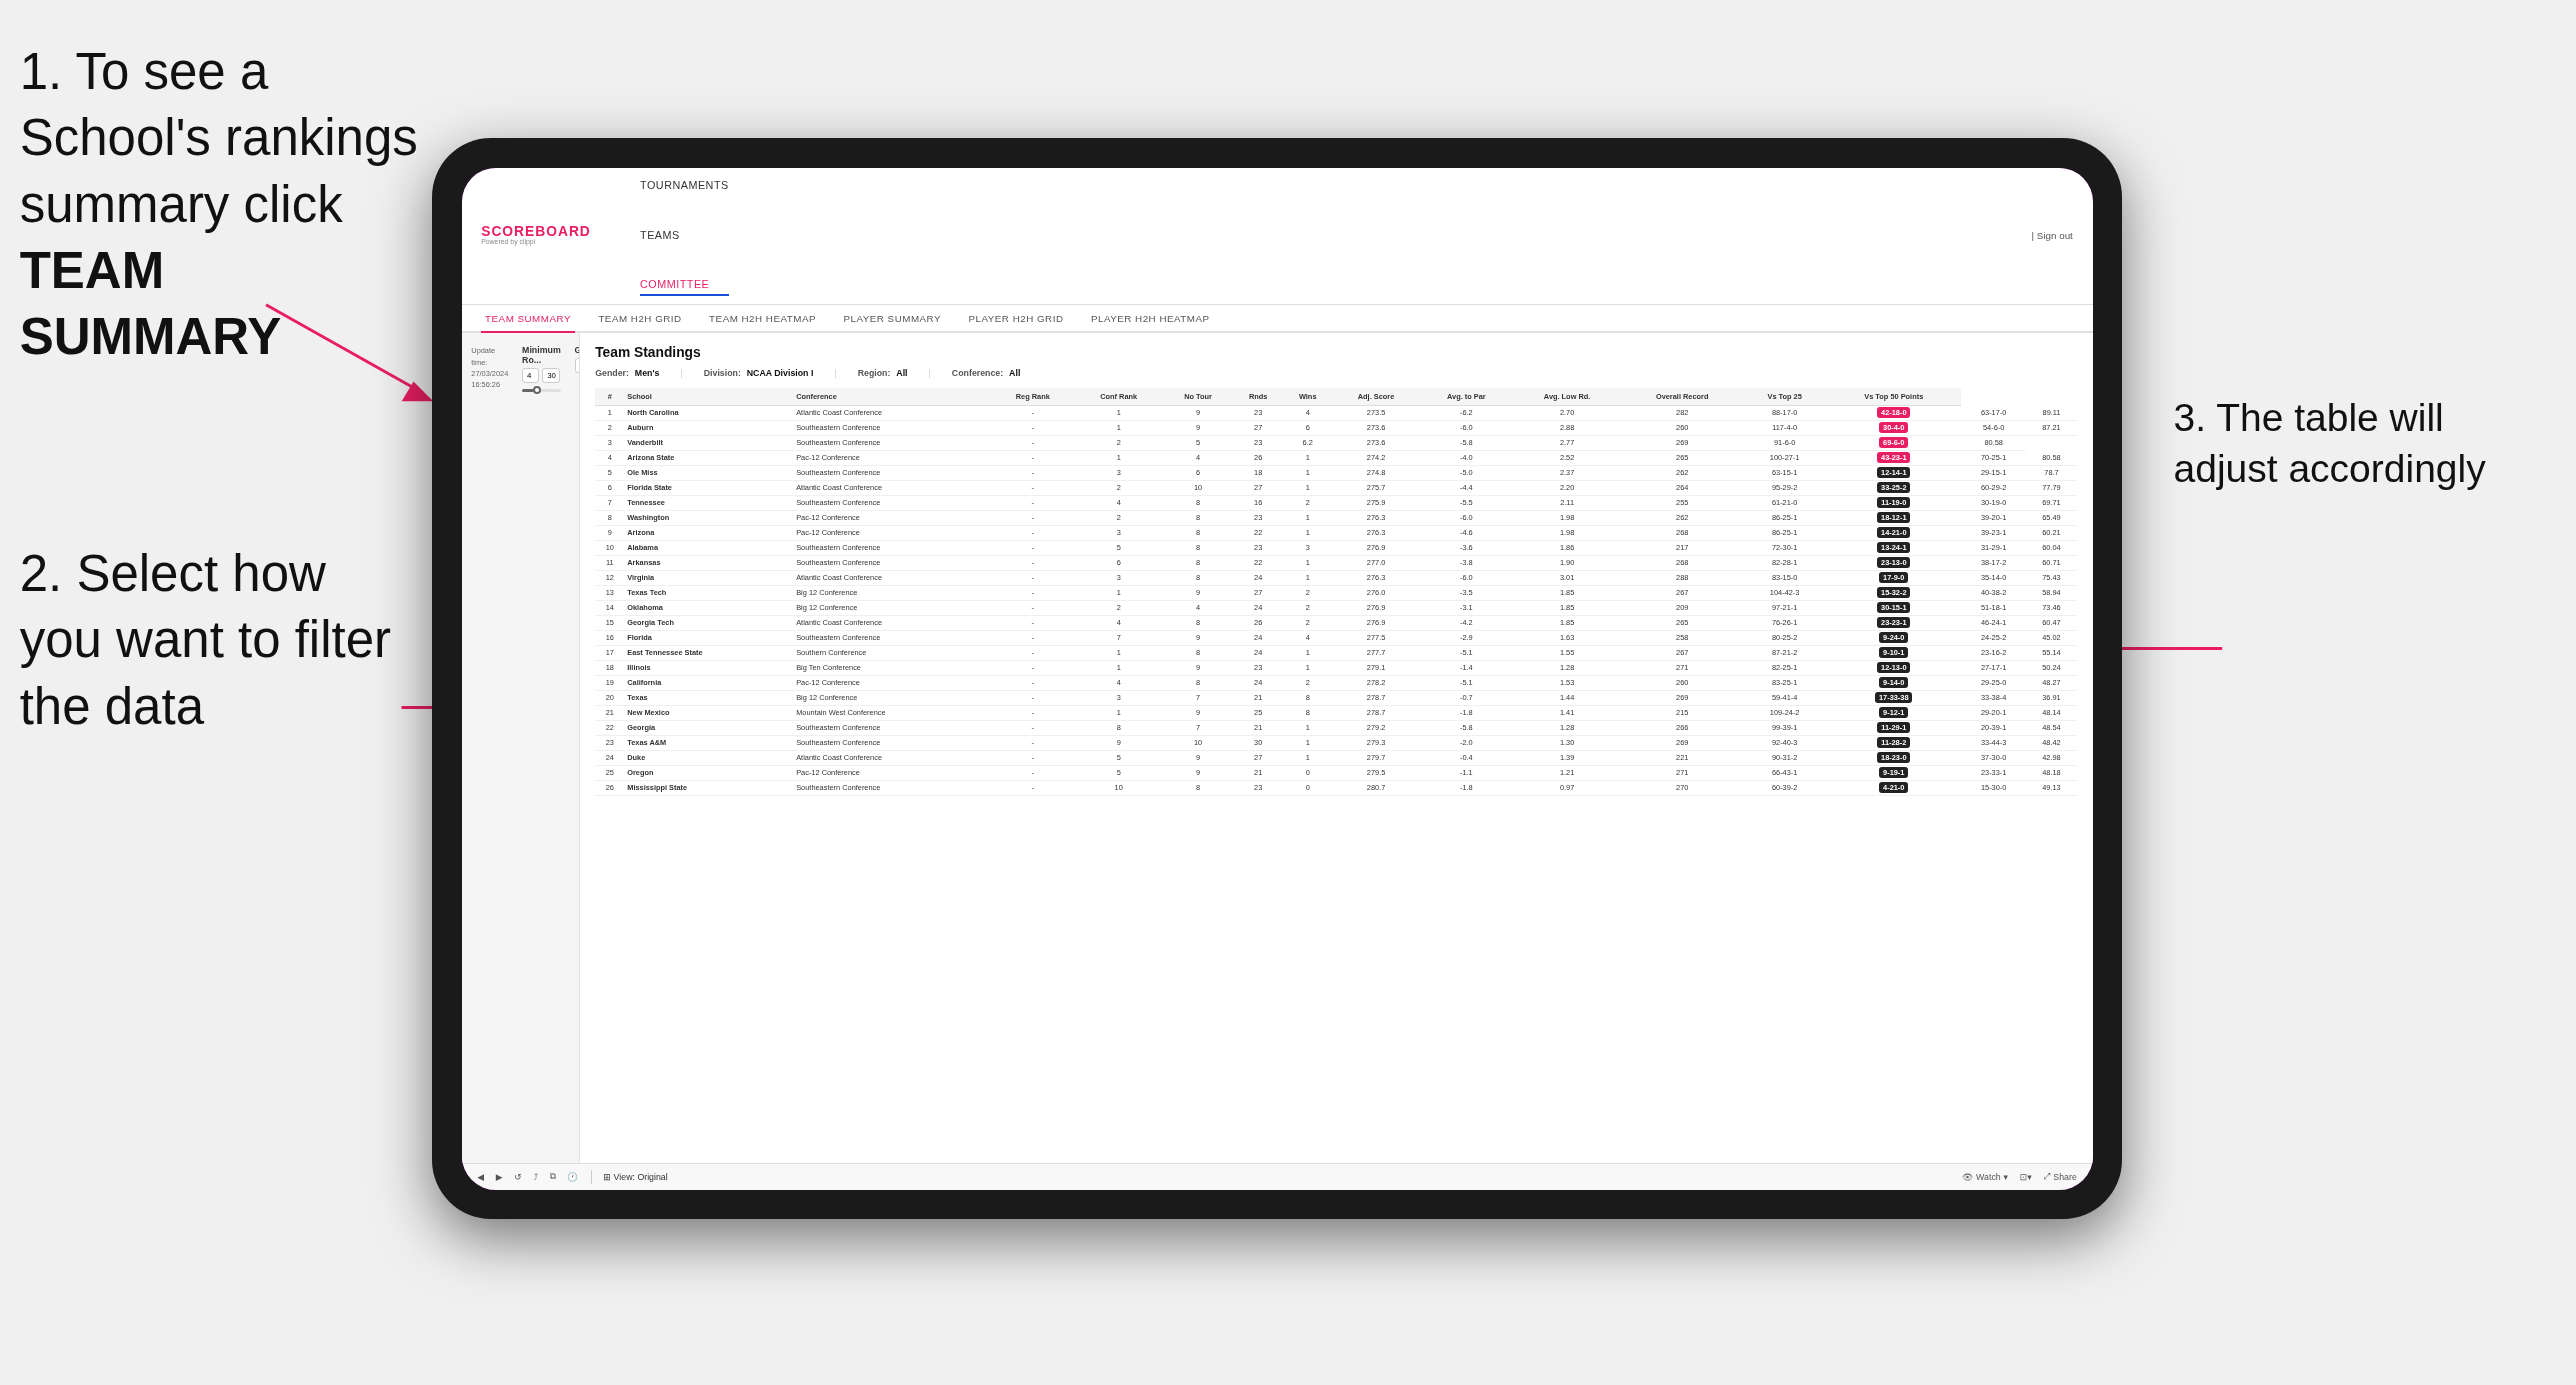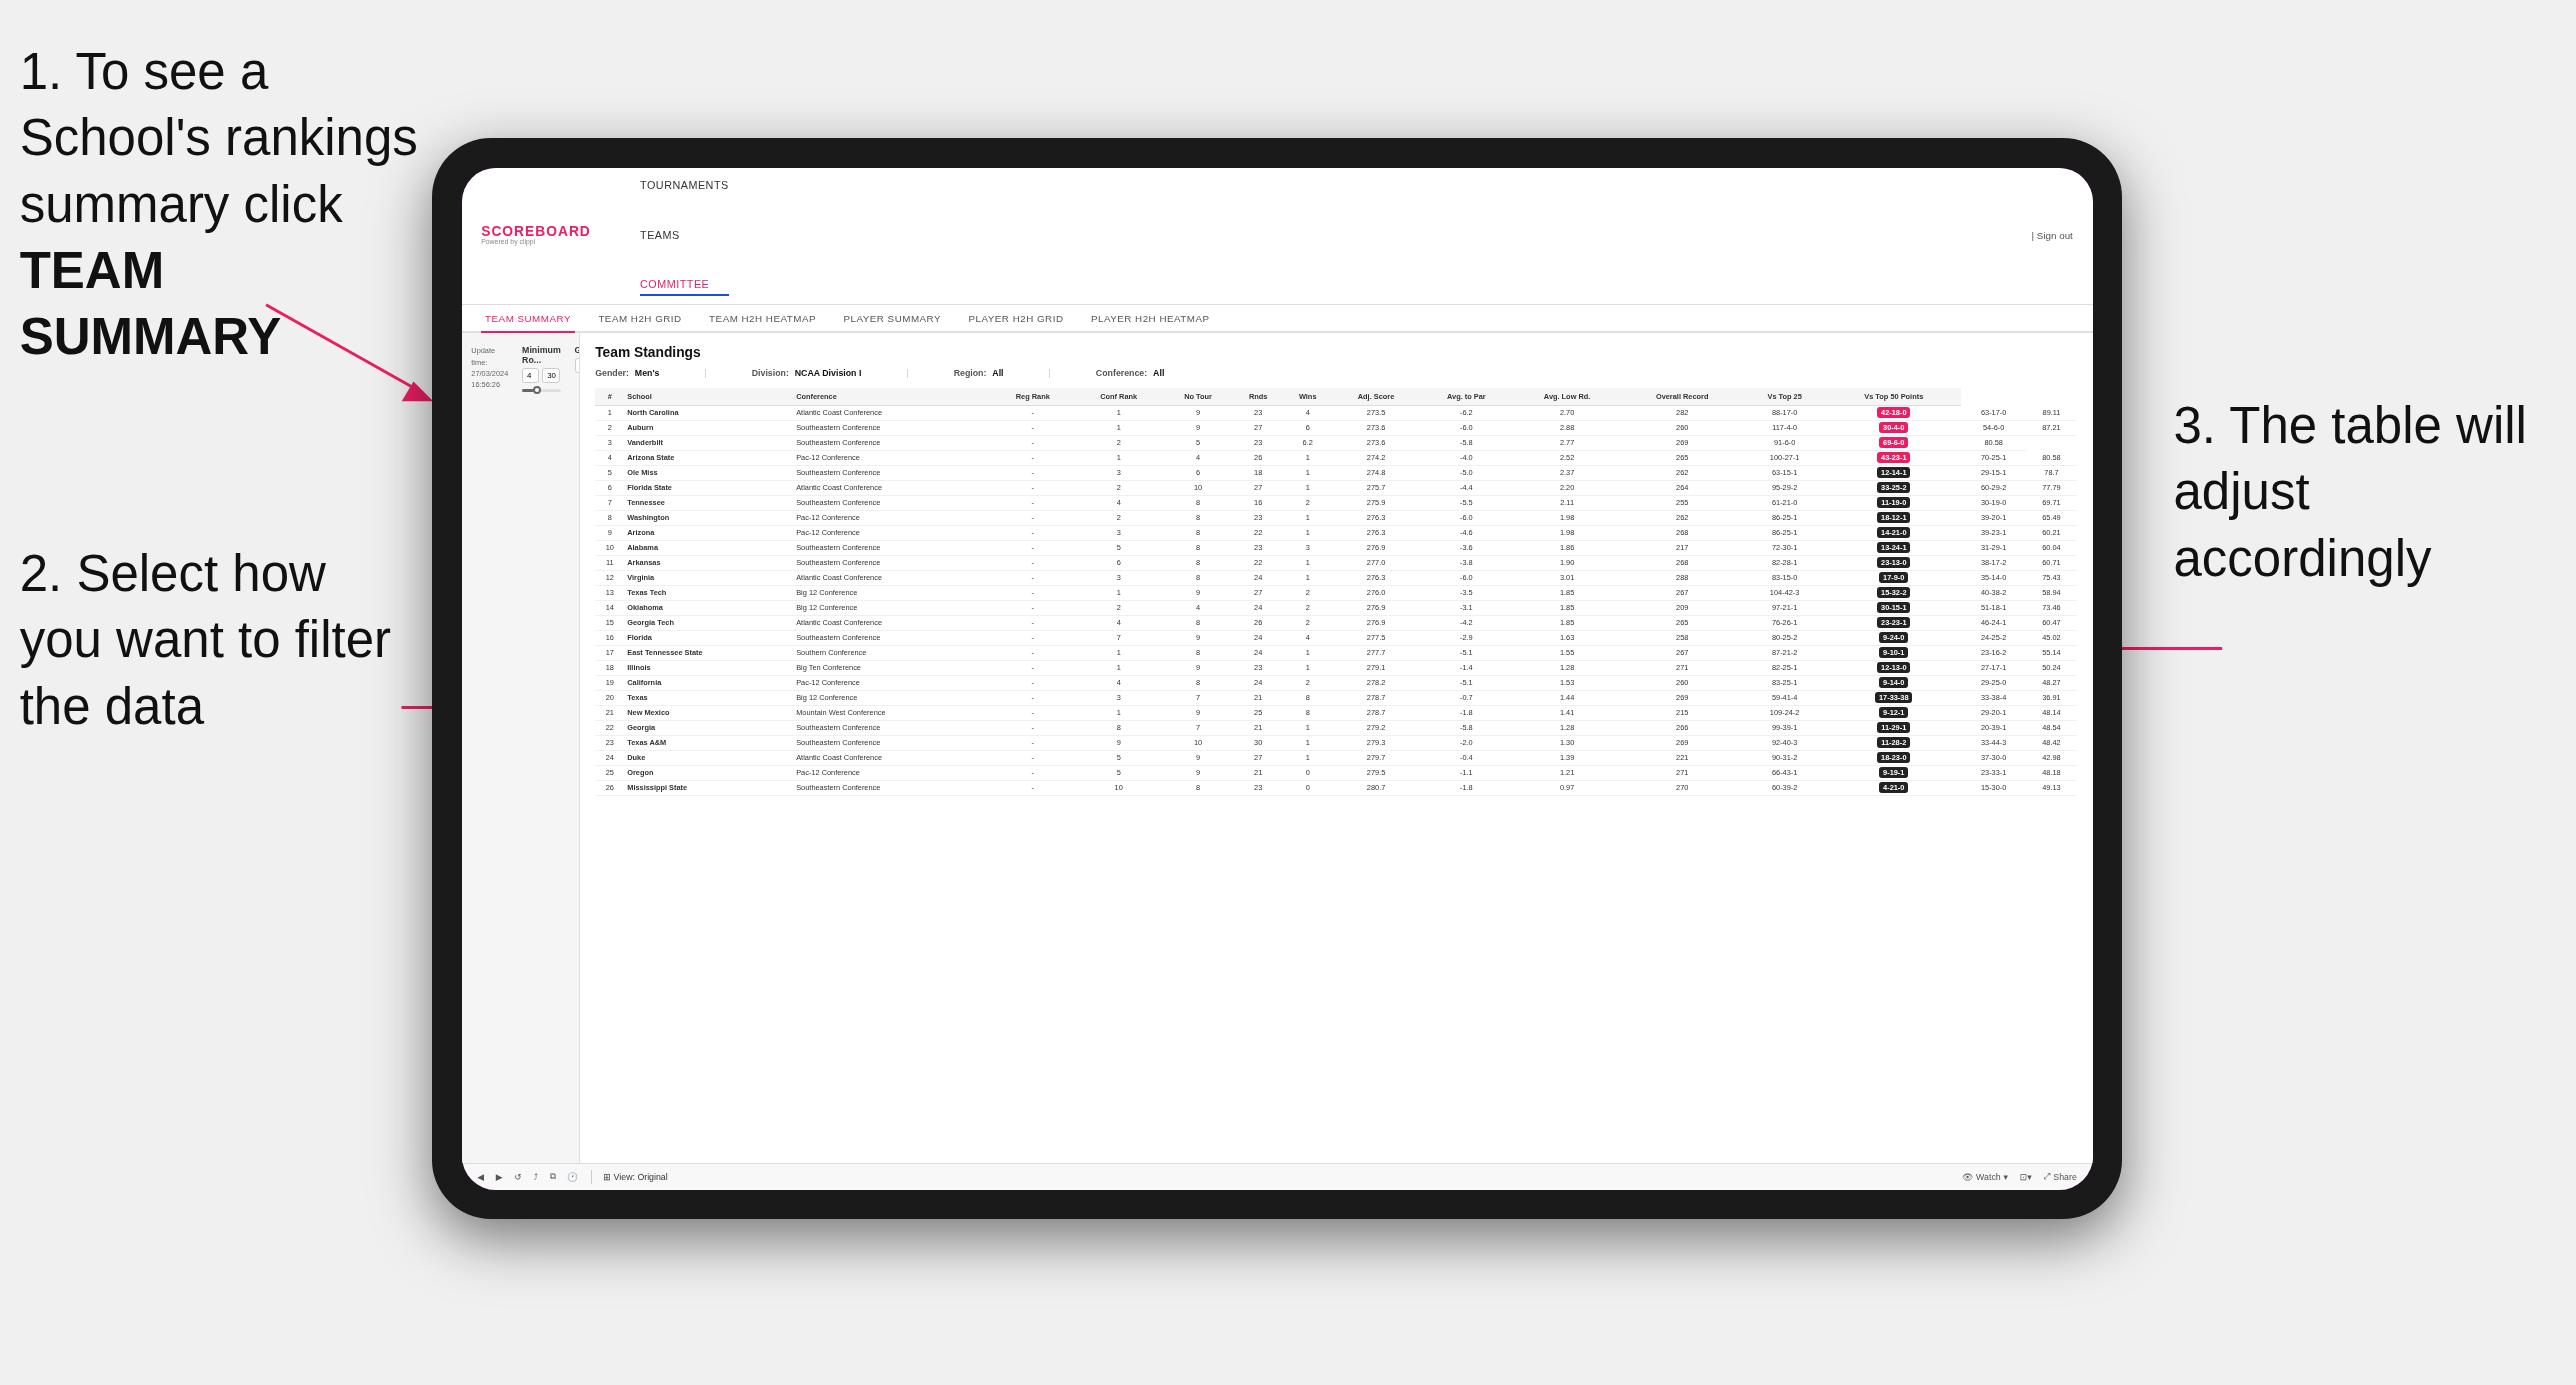--- a/index.html
+++ b/index.html
@@ -31,21 +31,21 @@
       font-size: 51px;
       line-height: 1.3;
       color: #111;
       width: 373px;
     }
 
     .instruction-3 {
       position: absolute;
       top: 393px;
       right: 29.5px;
-      font-size: 51px;
+      font-size: 39px;
       line-height: 1.3;
       color: #111;
       width: 373px;
       text-align: left;
     }
 
     
     .arrow-1 {
       position: absolute;
       top: 295px;
@@ -252,21 +252,21 @@
 
     .content-title {
       font-size: 13.8px;
       font-weight: 700;
       color: #111;
       margin-bottom: 7.9px;
     }
 
     .filter-row {
       display: flex;
-      gap: 45px;
+      gap: 21px;
       margin-bottom: 9.8px;
       font-size: 8.8px;
       align-items: center;
     }
     .filter-item {
       display: flex;
       align-items: center;
       gap: 5.9px;
     }
     .filter-label {

